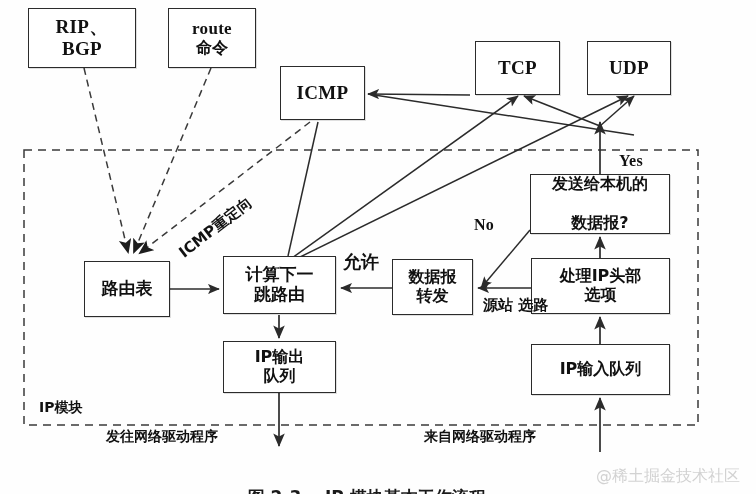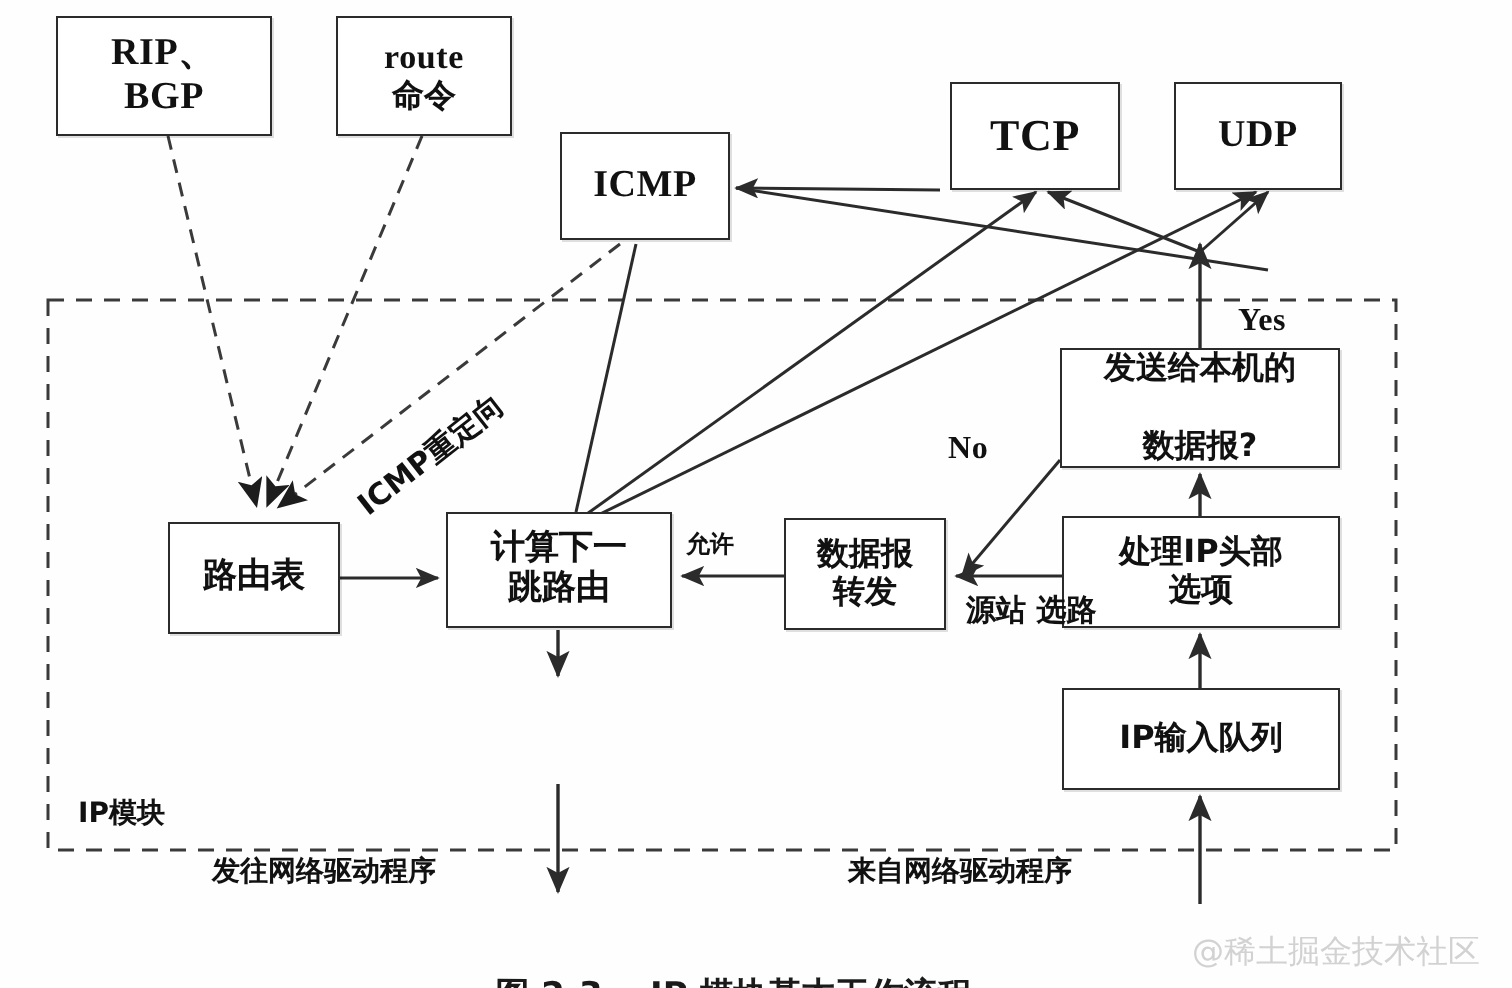--- a/index.html
+++ b/index.html
@@ -141,21 +141,21 @@
 
   <div class="box" style="left:168px; top:8px; width:88px; height:60px; font-size:17px;">
     <span class="ln lat">route</span>
     <span class="ln cjk" style="font-size:16px;">命令</span>
   </div>
 
   <div class="box" style="left:280px; top:66px; width:85px; height:54px; font-size:19px;">
     <span class="ln lat">ICMP</span>
   </div>
 
-  <div class="box" style="left:475px; top:41px; width:85px; height:54px; font-size:22px;">
+  <div class="box" style="left:475px; top:41px; width:85px; height:54px; font-size:19px;">
     <span class="ln lat">TCP</span>
   </div>
 
   <div class="box" style="left:587px; top:41px; width:84px; height:54px; font-size:19px;">
     <span class="ln lat">UDP</span>
   </div>
 
   <div class="box" style="left:530px; top:174px; width:140px; height:60px; font-size:16px;justify-content:space-between;">
     <span class="ln cjk">发送给本机的</span>
     <span class="ln cjk">数据报?</span>
@@ -173,38 +173,42 @@
   <div class="box" style="left:392px; top:259px; width:81px; height:56px; font-size:16px;">
     <span class="ln cjk">数据报</span>
     <span class="ln cjk">转发</span>
   </div>
 
   <div class="box" style="left:531px; top:258px; width:139px; height:56px; font-size:16px;">
     <span class="ln cjk">处理IP头部</span>
     <span class="ln cjk">选项</span>
   </div>
 
+  <div class="box" style="left:223px; top:341px; width:113px; height:52px; font-size:16px;">
+    <span class="ln cjk">IP输出</span>
+    <span class="ln cjk">队列</span>
+  </div>
 
   <div class="box" style="left:531px; top:344px; width:139px; height:51px; font-size:16px;">
     <span class="ln cjk">IP输入队列</span>
   </div>
 
   <div class="edge-label rot cjk" style="left:176px; top:248px; font-size:15px; transform: rotate(-38deg);">
     <span>ICMP重定向</span>
   </div>
 
   <div class="edge-label lat" style="left:619px; top:152px; font-size:16px;">
     <span>Yes</span>
   </div>
 
   <div class="edge-label lat" style="left:474px; top:216px; font-size:16px;">
     <span>No</span>
   </div>
 
-  <div class="edge-label cjk" style="left:343px; top:266px; font-size:12px;">
+  <div class="edge-label cjk" style="left:343px; top:252px; font-size:18px;">
     <span>允许</span>
   </div>
 
   <div class="edge-label cjk" style="left:483px; top:297px; font-size:15px;">
     <span class="ln">源站</span>
     <span class="ln">选路</span>
   </div>
 
   <div class="edge-label cjk" style="left:39px; top:400px; font-size:14px;">
     <span>IP模块</span>

